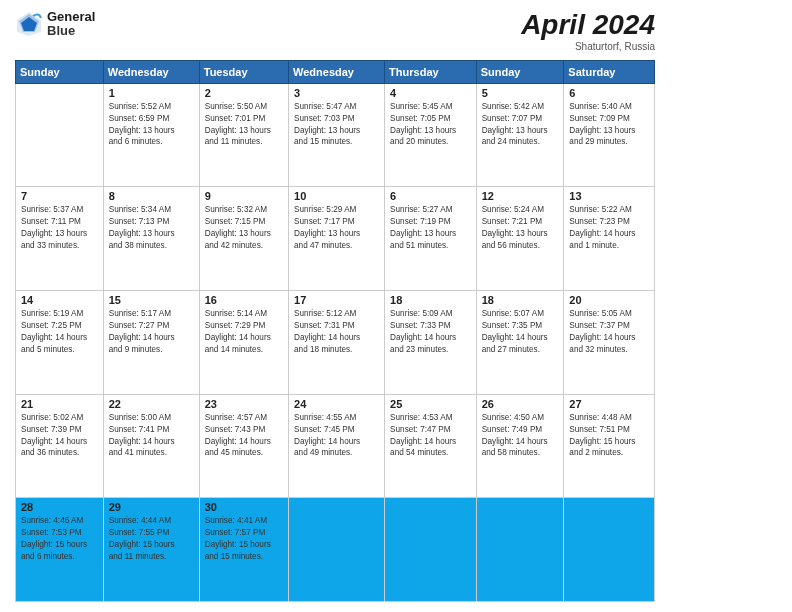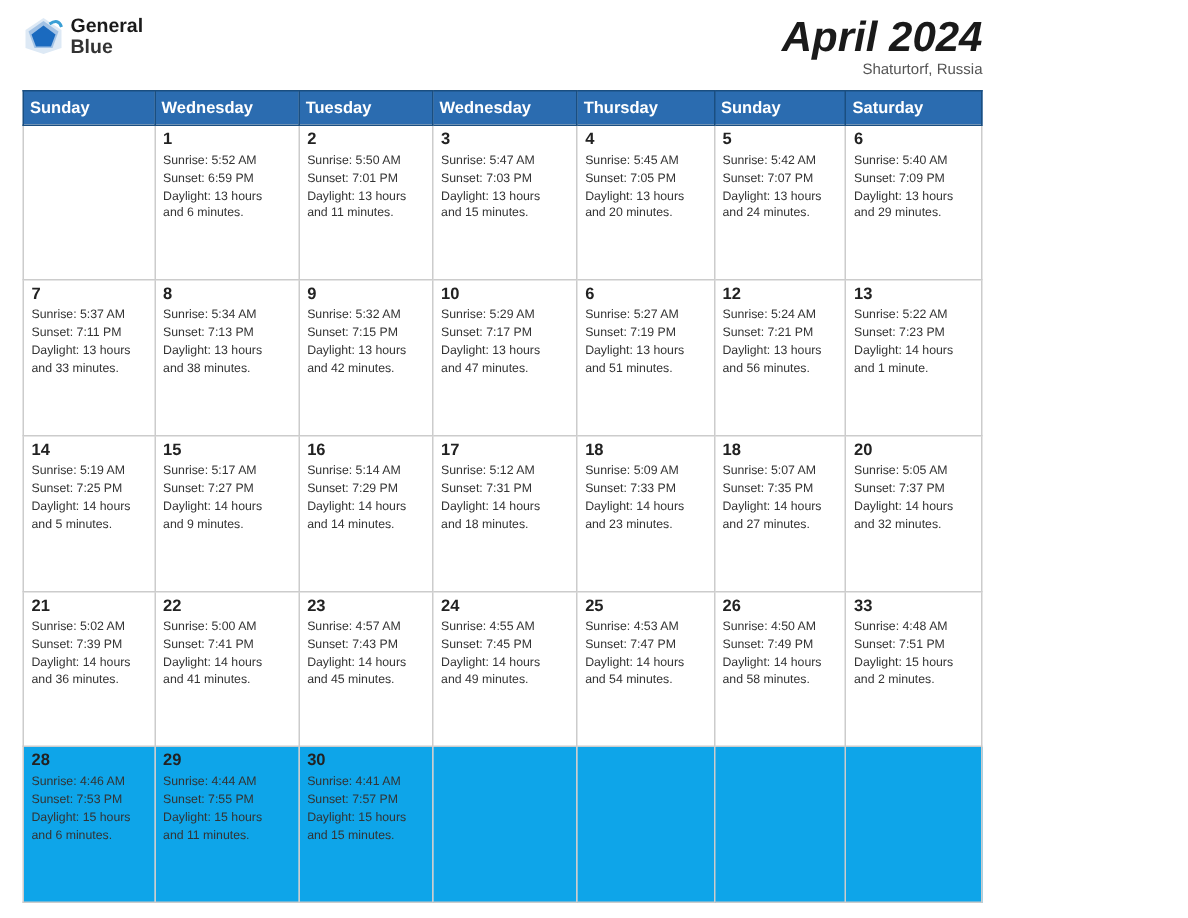--- a/index.html
+++ b/index.html
@@ -239,21 +239,21 @@
           </td>
           <td>
             <span class="day-num">25</span>
             <div class="day-info">Sunrise: 4:53 AM<br>Sunset: 7:47 PM<br>Daylight: 14 hours<br>and 54 minutes.</div>
           </td>
           <td>
             <span class="day-num">26</span>
             <div class="day-info">Sunrise: 4:50 AM<br>Sunset: 7:49 PM<br>Daylight: 14 hours<br>and 58 minutes.</div>
           </td>
           <td>
-            <span class="day-num">33</span>
+            <span class="day-num">27</span>
             <div class="day-info">Sunrise: 4:48 AM<br>Sunset: 7:51 PM<br>Daylight: 15 hours<br>and 2 minutes.</div>
           </td>
         </tr>
         <tr>
           <td>
             <span class="day-num">28</span>
             <div class="day-info">Sunrise: 4:46 AM<br>Sunset: 7:53 PM<br>Daylight: 15 hours<br>and 6 minutes.</div>
           </td>
           <td>
             <span class="day-num">29</span>

